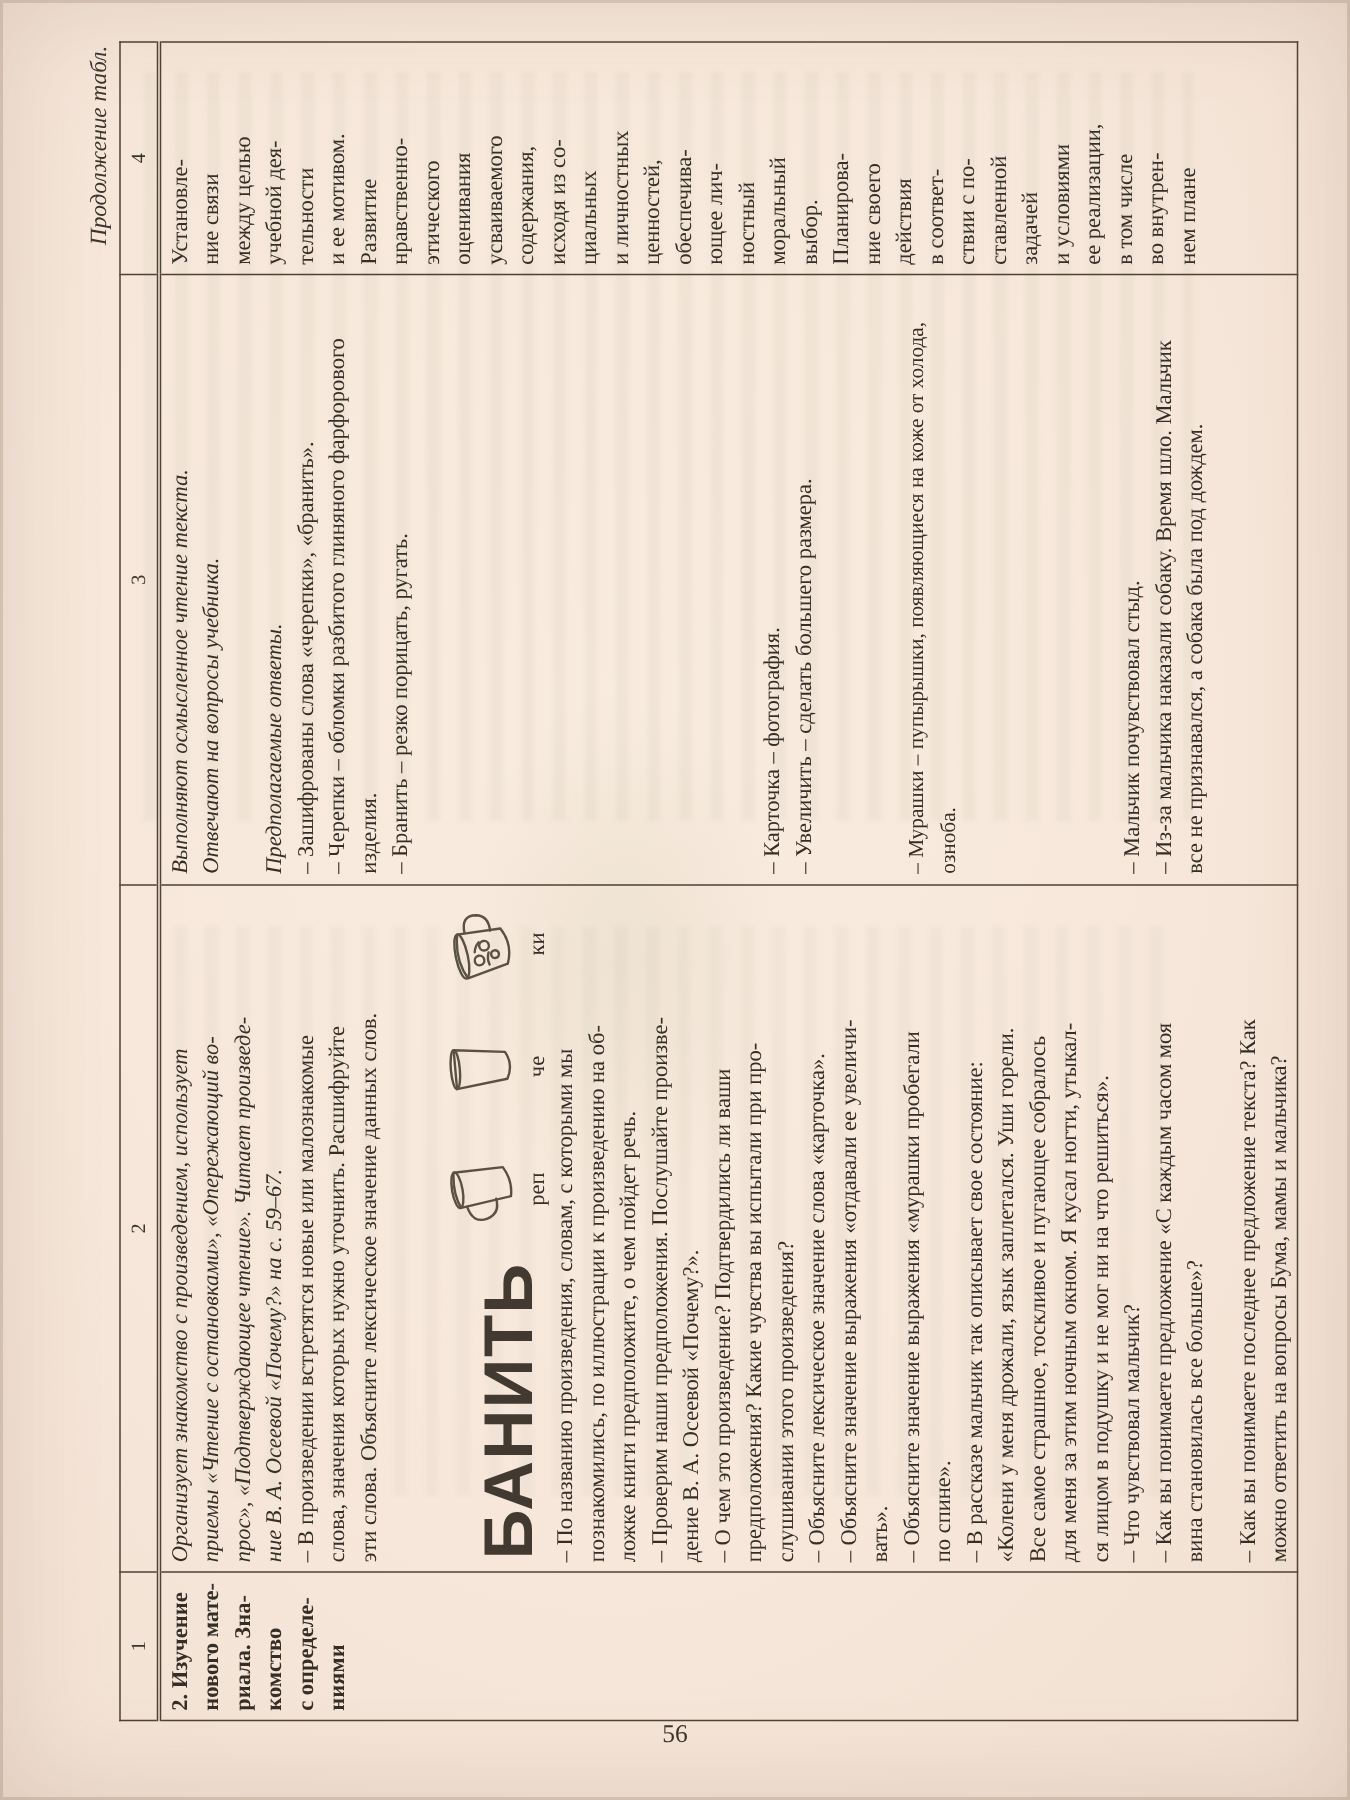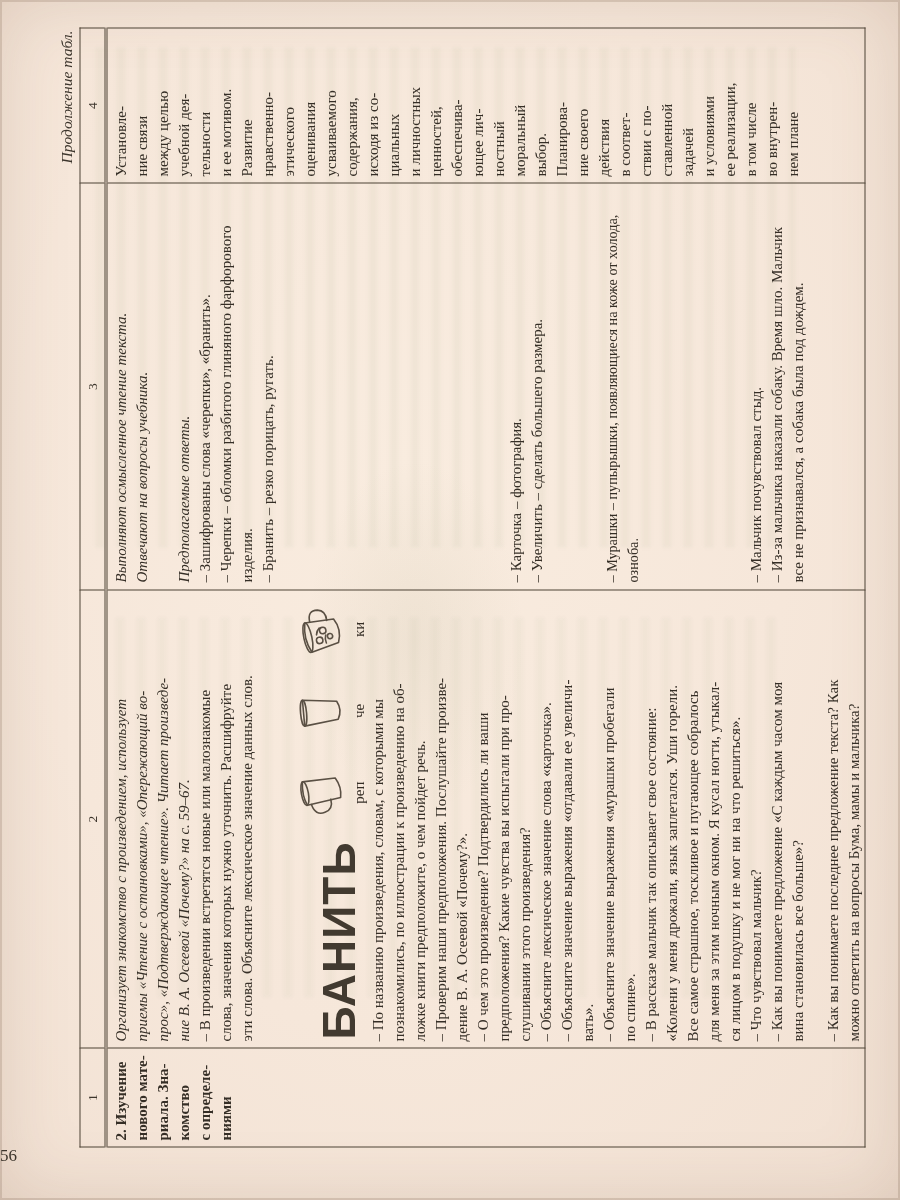--- a/index.html
+++ b/index.html
@@ -62,21 +62,21 @@
     position:absolute;z-index:1;pointer-events:none;filter:blur(1.4px);
     background:repeating-linear-gradient(180deg, rgba(140,150,115,.07) 0 9px, rgba(0,0,0,0) 9px 21px);
   }
   .ghost.g1{left:600px;top:40px;width:500px;height:700px;}
   .ghost.g2{left:150px;top:60px;width:380px;height:660px;opacity:.8;}
   .smudge{
     position:absolute;z-index:1;pointer-events:none;
     background:radial-gradient(ellipse, rgba(150,150,110,.10) 0%, rgba(0,0,0,0) 70%);
   }
   .page-number{
-    position:absolute;left:0;top:1146px;width:900px;
+    position:absolute;left:0;top:1146px;width:900px;text-align:center;
     font-size:17px;color:#3c352c;z-index:3;
   }
 </style>
 </head>
 <body>
 
 <div class="page">
 
   <div class="rot">
 

